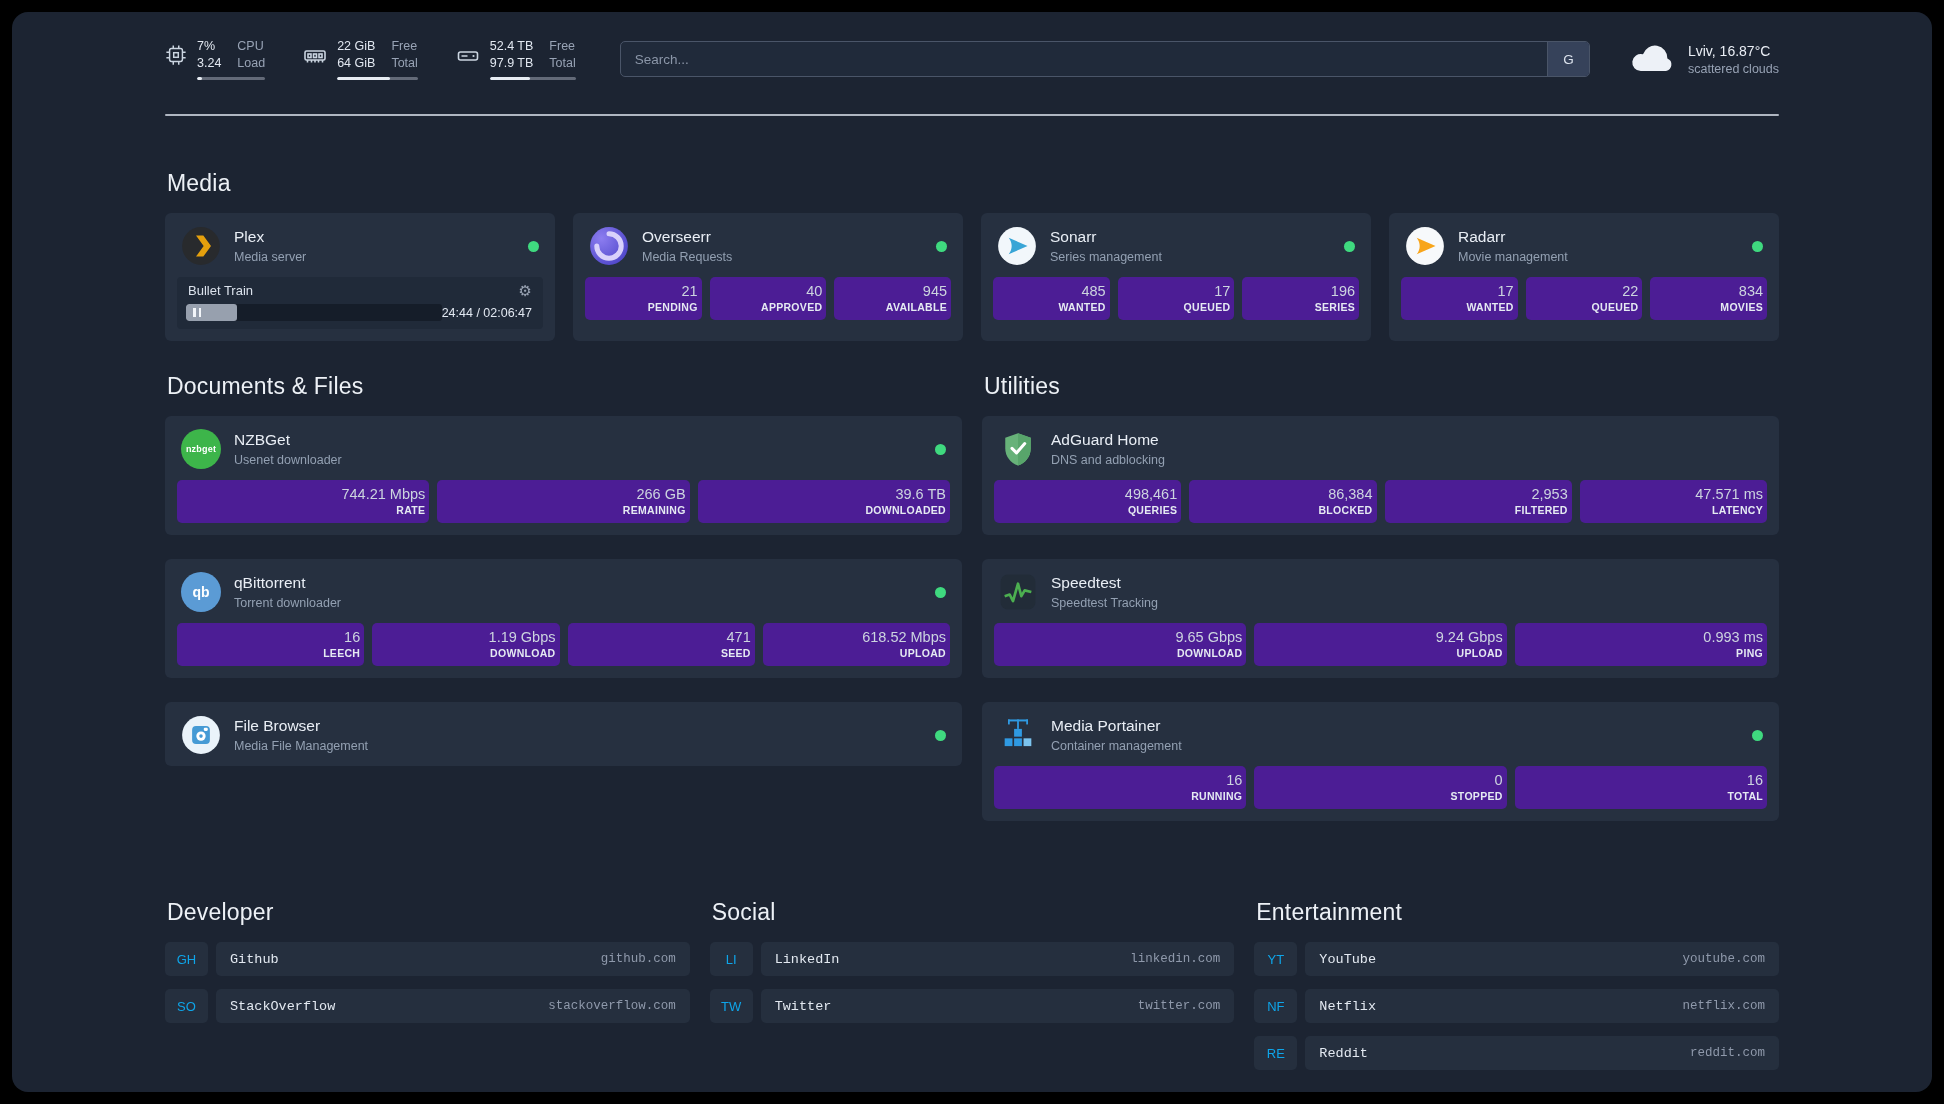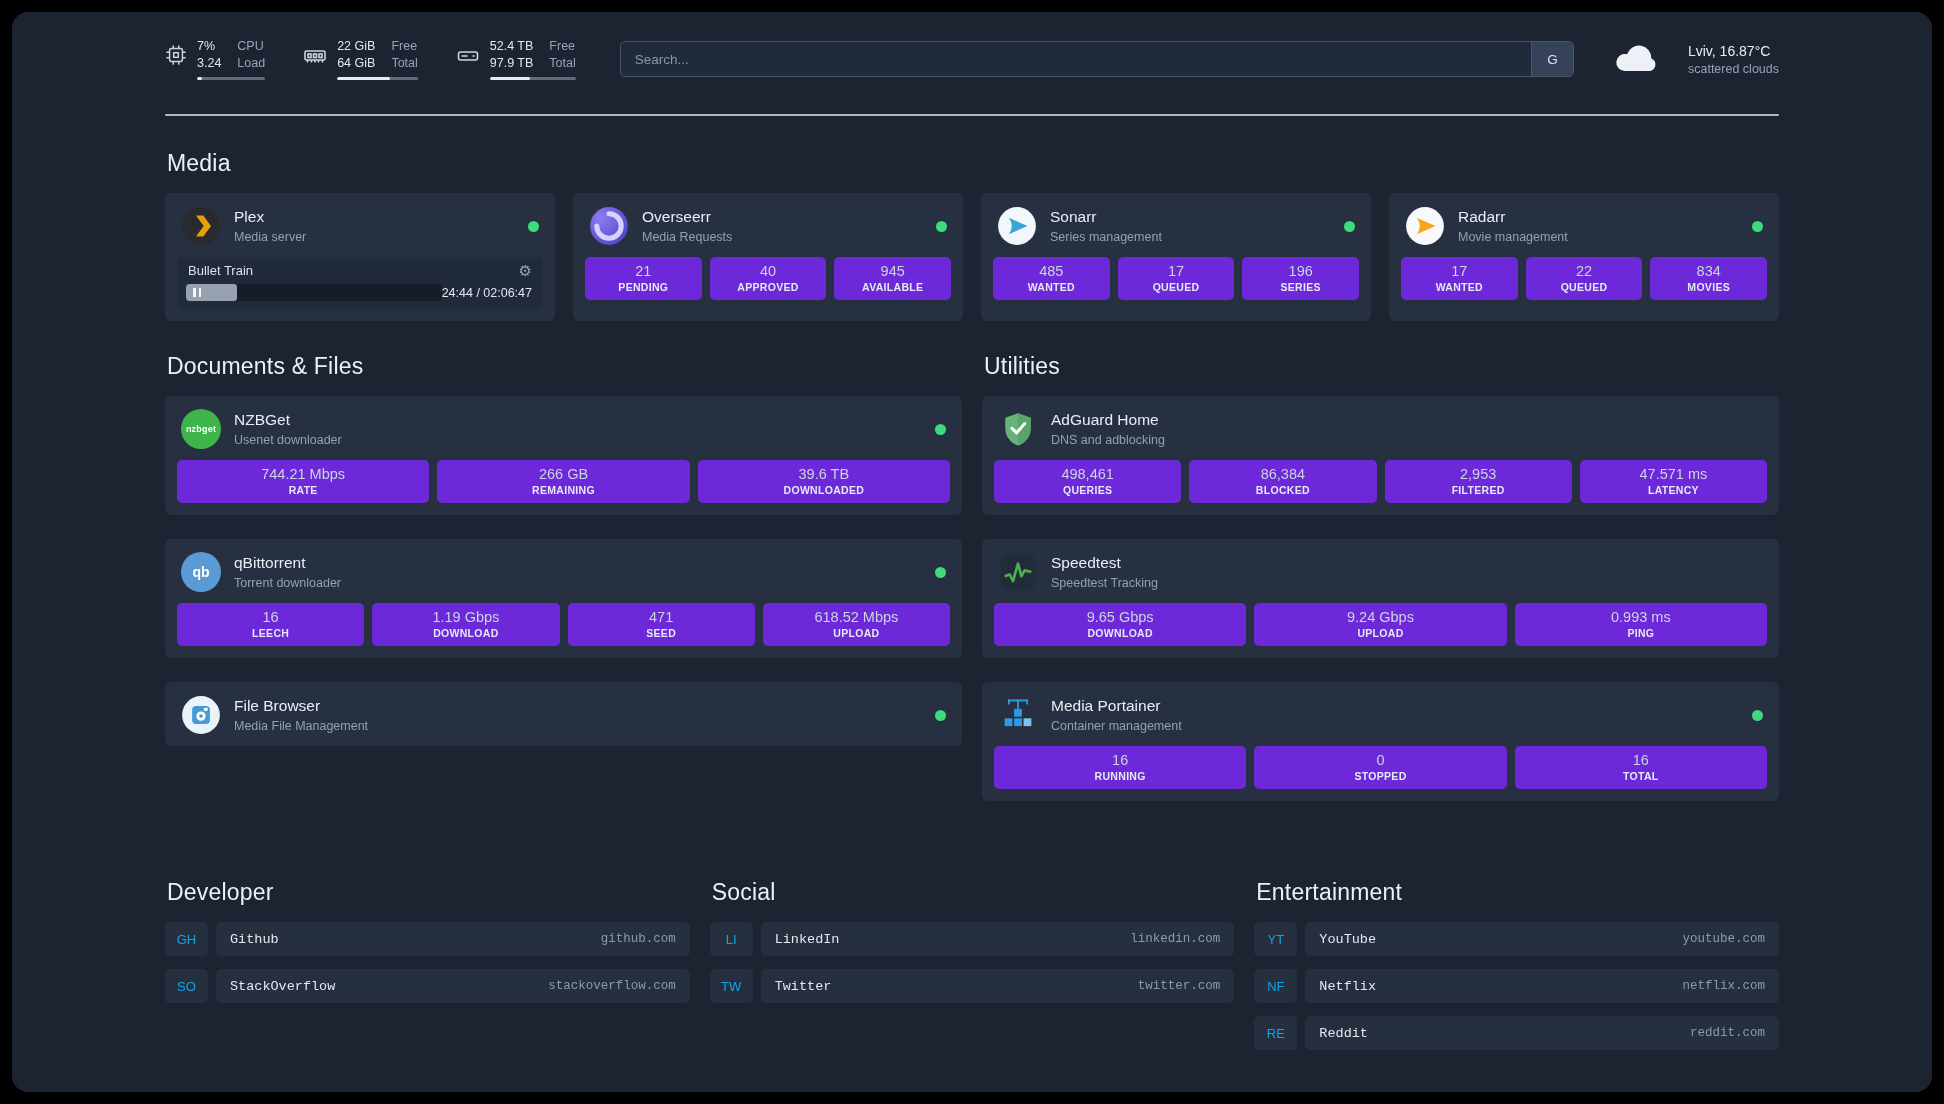--- a/index.html
+++ b/index.html
@@ -25,47 +25,47 @@
   .res-nums span { font-size: 12.5px; color: #e2e8f1; white-space: nowrap; }
   .res-labels span { font-size: 12.5px; color: #98a3b5; }
   .res-bar { margin-top: 5px; height: 3.5px; border-radius: 2px; background: rgba(216,222,233,0.38); overflow: hidden; }
   .res-fill { height: 100%; background: #e7ecf3; border-radius: 2px; }
 
   .search { display: flex; flex: 1; height: 36px; margin: 0 40px 0 44px; border: 1px solid #4a5568; border-radius: 5px; background: #202a3a; overflow: hidden; }
   .search input { flex: 1; background: transparent; border: none; outline: none; padding: 0 14px; font-size: 13.5px; color: #0ea5e9; font-family: inherit; }
   .search input::placeholder { color: #8b96a8; }
   .search-g { width: 42px; border: none; border-left: 1px solid #4a5568; background: #36425a; color: #dde3ed; font-size: 13.5px; cursor: pointer; font-family: inherit; }
 
-  .weather { display: flex; align-items: center; gap: 28px; }
+  .weather { display: flex; align-items: center; gap: 12px; }
   .weather-loc { font-size: 14px; color: #eaeef5; line-height: 1.4; }
   .weather-cond { font-size: 12.5px; color: #97a2b4; text-align: center; }
 
   .divider { height: 2px; background: #c9d0da; opacity: .85; margin-top: 34px; border-radius: 1px; }
 
   
   .sec-title { font-size: 23px; font-weight: 500; color: #edf1f6; letter-spacing: .2px; margin: 0 0 16px 2px; }
-  .section-media { margin-top: 34px; }
+  .section-media { margin-top: 54px; }
   .grid-media { display: grid; grid-template-columns: repeat(4, 1fr); gap: 18px; }
   .cols { display: grid; grid-template-columns: 1fr 1fr; gap: 20px; margin-top: 32px; }
   .col-stack { display: flex; flex-direction: column; gap: 24px; }
 
   
   .svc-card { background: #263040; border-radius: 6px; cursor: pointer; }
   .svc-head { display: flex; align-items: center; gap: 13px; padding: 13px 16px 11px; }
   .svc-icon { width: 40px; height: 40px; display: inline-flex; align-items: center; justify-content: center; flex: none; }
   .app-badge { width: 40px; height: 40px; border-radius: 50%; display: inline-flex; align-items: center; justify-content: center; color: #fff; font-weight: 700; }
   .badge-nzb { background: #3db54a; font-size: 9px; letter-spacing: .2px; }
   .badge-qb { background: #5b9bd5; font-size: 14px; }
   .svc-titles { line-height: 1.3; }
   .svc-title { font-size: 15.5px; font-weight: 500; color: #e9eef5; }
   .svc-sub { font-size: 12.5px; color: #93a0b2; margin-top: 2px; }
   .dot { width: 11px; height: 11px; border-radius: 50%; background: #3fd97f; margin-left: auto; flex: none; }
 
   .stats { display: flex; gap: 8px; padding: 0 12px 12px; }
-  .stat { flex: 1; background: #6d28d9; border-radius: 5px; text-align: center; padding: 6px 4px 7px; }
+  .stat { flex: 1; background: #4c1d95; border-radius: 5px; text-align: right; padding: 6px 4px 7px; }
   .stat-v { font-size: 14.5px; color: #ccd4df; white-space: nowrap; }
   .stat-l { font-size: 10.5px; font-weight: 700; color: #e5eaf2; letter-spacing: .3px; margin-top: 2px; }
 
   
   .player { margin: 0 12px 12px; background: #202a39; border-radius: 4px; padding: 5px 9px 8px; }
   .player-top { display: flex; justify-content: space-between; align-items: center; padding: 1px 2px 6px; }
   .player-title { font-size: 13px; color: #dbe2ec; }
   .gear { font-size: 15px; color: #9aa4b4; cursor: pointer; line-height: 1; }
   .player-bottom { display: flex; align-items: center; gap: 0; }
   .player-bar { flex: 1; height: 17px; background: #151d29; border-radius: 3px; overflow: hidden; }

